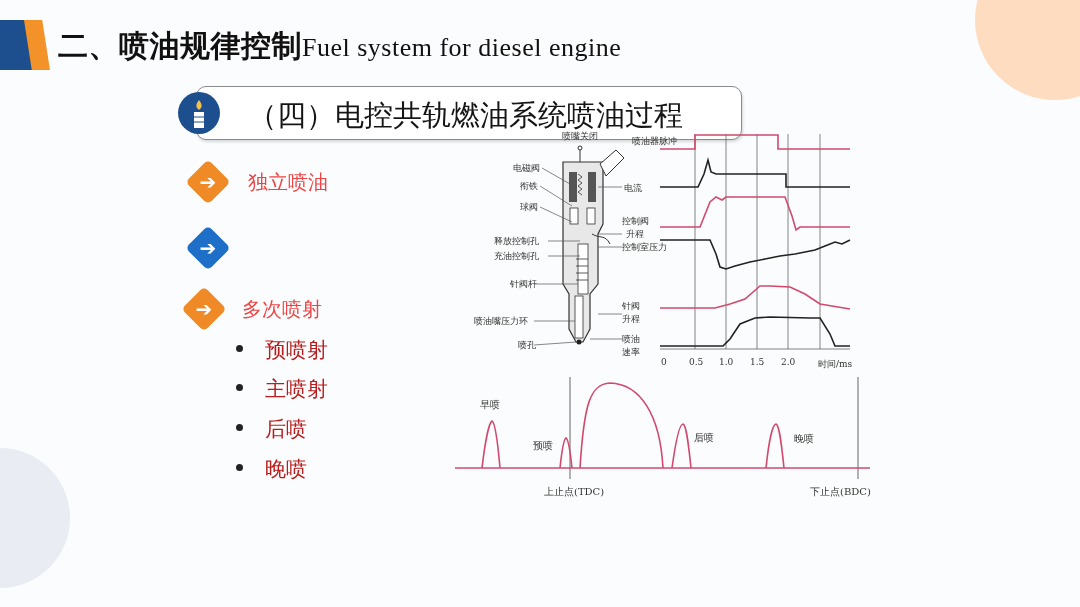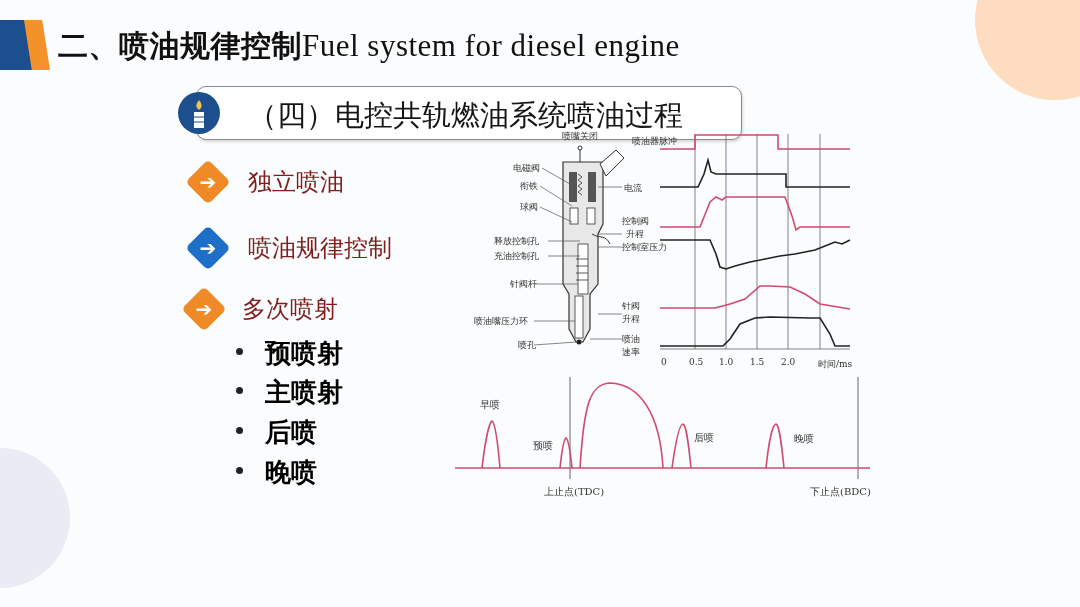--- a/index.html
+++ b/index.html
@@ -5,34 +5,34 @@
   * { box-sizing: border-box; margin: 0; padding: 0; }
   html, body { width: 1080px; height: 607px; overflow: hidden; background: #fbfcfd; }
   body { position: relative; font-family: "DejaVu Sans", "Liberation Sans", sans-serif; color: #222; }
 
   .deco-circle-tr { position: absolute; left: 975px; top: -60px; width: 160px; height: 160px; border-radius: 50%; background: #fddcc0; }
   .deco-circle-bl { position: absolute; left: -70px; top: 448px; width: 140px; height: 140px; border-radius: 50%; background: #e9ecf3; }
   .title-bar-orange { position: absolute; left: 24px; top: 20px; width: 26px; height: 50px; background: #f4922a; clip-path: polygon(0 0, 70% 0, 100% 100%, 30% 100%); }
   .title-bar-blue2 { position: absolute; left: 0; top: 20px; width: 34px; height: 50px; background: #1d4f8f; clip-path: polygon(0 0, 100% 0, 100% 100%, 0 100%); }
 
   .page-title { position: absolute; left: 58px; top: 26px; font-size: 30px; font-weight: bold; color: #111; white-space: nowrap; letter-spacing: 0.5px; }
-  .page-title .en { font-family: "Liberation Serif", "DejaVu Serif", serif; font-weight: normal; font-size: 31px; }
+  .page-title .en { font-family: "Liberation Serif", "DejaVu Serif", serif; font-weight: normal; font-size: 26px; }
 
   .subtitle-box { position: absolute; left: 196px; top: 86px; width: 546px; height: 54px; border: 1.5px solid #8a8a8a; border-radius: 10px; background: #fff; box-shadow: 1px 2px 3px rgba(0,0,0,0.15); }
   .subtitle-text { position: absolute; left: 236px; top: 96px; font-size: 29px; color: #151515; white-space: nowrap; margin-left: 12px; }
   .subtitle-icon { position: absolute; left: 178px; top: 92px; width: 42px; height: 42px; border-radius: 50%; background: #1d4f8f; }
 
   .bullet { position: absolute; display: flex; align-items: center; }
   .bullet .diamond { width: 32px; height: 32px; transform: rotate(45deg); border-radius: 5px; position: relative; }
   .bullet .arrow { position: absolute; width: 30px; height: 30px; display: flex; align-items: center; justify-content: center; color: #fff; font-size: 20px; font-weight: bold; }
-  .bullet .label { font-size: 24px; color: #7f1d1d; margin-left: 24px; white-space: nowrap; }
+  .bullet .label { font-size: 20px; color: #ef4444; margin-left: 24px; white-space: nowrap; }
   .diamond.orange { background: #f08a27; }
   .diamond.blue { background: #1e6fc7; }
 
-  .subbullet { position: absolute; left: 236px; font-size: 26px; color: #000000; white-space: nowrap; font-weight: bold; }
+  .subbullet { position: absolute; left: 236px; font-size: 21px; color: #b91c1c; white-space: nowrap; }
   .subbullet .dot { display: inline-block; width: 7px; height: 7px; background: #222; border-radius: 50%; margin-right: 22px; vertical-align: middle; position: relative; top: -3px; }
 
   .diagram { position: absolute; left: 455px; top: 124px; width: 440px; height: 380px; }
   .diagram svg text { font-family: "DejaVu Serif", "Liberation Serif", serif; }
 </style>
 </head>
 <body>
 
 <div class="deco-circle-tr"></div>
 <div class="deco-circle-bl"></div>
@@ -56,21 +56,20 @@
 <div class="subtitle-text">（四）电控共轨燃油系统喷油过程</div>
 
 <div class="bullet" style="left:192px; top:166px;">
   <div class="diamond orange"></div>
   <div class="arrow" style="left:1px; top:1px;">➔</div>
   <span class="label">独立喷油</span>
 </div>
 <div class="bullet" style="left:192px; top:232px;">
   <div class="diamond blue"></div>
   <div class="arrow" style="left:1px; top:1px;">➔</div>
-  <span class="label">喷油规律控制</span>
 </div>
 <div class="bullet" style="left:188px; top:293px;">
   <div class="diamond orange"></div>
   <div class="arrow" style="left:1px; top:1px;">➔</div>
   <span class="label" style="margin-left:22px;text-align:center;">多次喷射</span>
 </div>
 
 <div class="subbullet" style="top:336px;"><span class="dot"></span><span>预喷射</span></div>
 <div class="subbullet" style="top:375px;"><span class="dot"></span><span>主喷射</span></div>
 <div class="subbullet" style="top:415px;"><span class="dot"></span><span>后喷</span></div>

